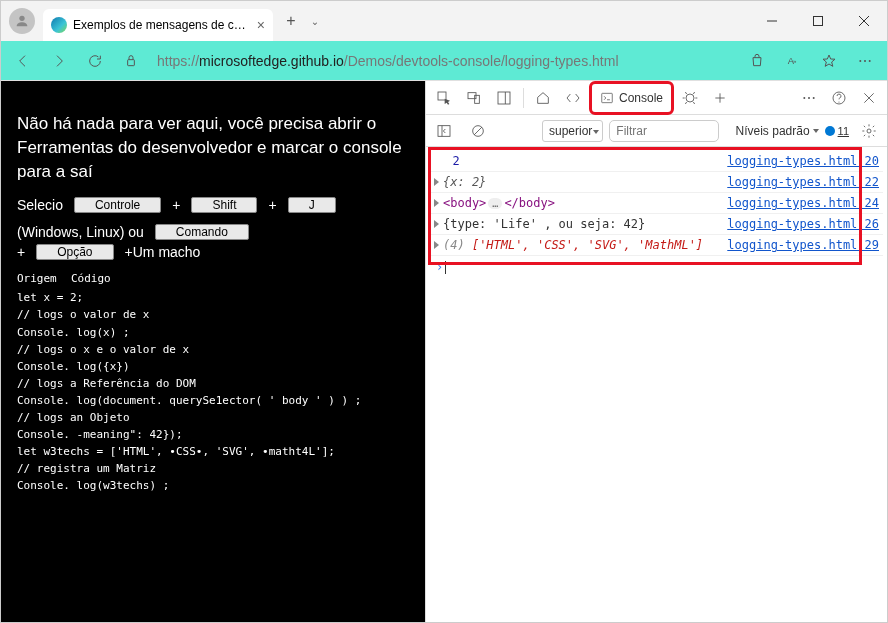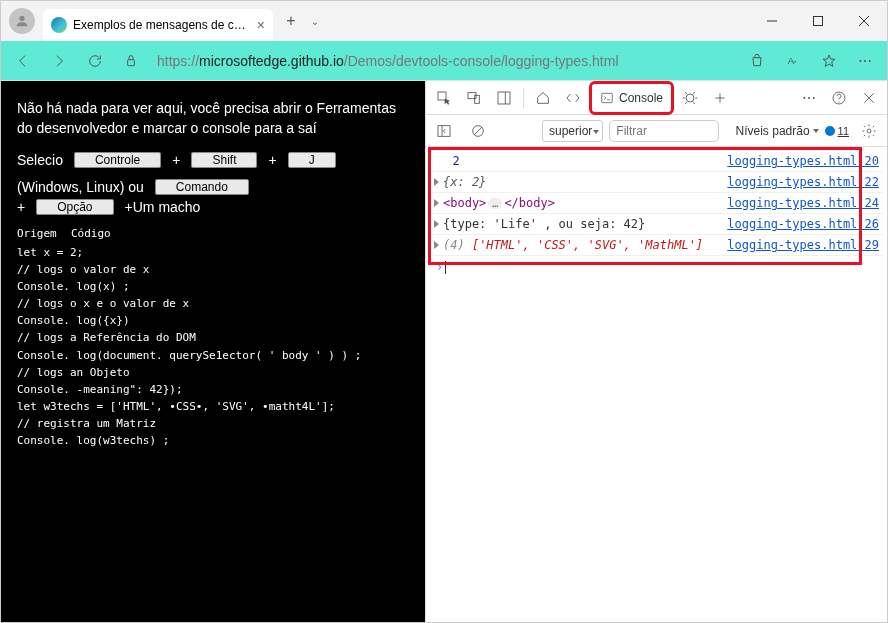--- a/index.html
+++ b/index.html
@@ -25,21 +25,21 @@
   .addrbar{height:40px;display:flex;align-items:center;padding:0 6px;gap:4px;background:#5eead4;border-bottom:1px solid #e0e0e0;}
   .ibtn{width:32px;height:32px;display:flex;align-items:center;justify-content:center;color:#555;border-radius:4px;}
   .ibtn svg{width:16px;height:16px;stroke:#555;stroke-width:1.5;fill:none;}
   .url{flex:1;font-size:14px;color:#777;padding:0 6px;white-space:nowrap;overflow:hidden;}
   .url .dom{color:#222;}
 
   
   .content{flex:1;display:flex;overflow:hidden;}
   .page{width:424px;background:#000;color:#fff;padding:14px 16px 10px 16px;overflow:hidden;}
   .page h1{font-size:26px;font-weight:600;margin:0 0 18px 0;line-height:1.35;}
-  .page p{font-size:14px;margin:4px 0 14px 0;line-height:1.4;}
+  .page p{font-size:17px;margin:17px 0 14px 0;line-height:1.4;}
   .keyrow{font-size:14px;margin-bottom:4px;display:flex;flex-wrap:wrap;align-items:center;gap:11px;}
   .kbd{background:#e9e9e9;color:#000;border:1px solid #888;border-radius:2px;padding:0 20px;font-size:12px;font-family:Arial;}
   .codebox{margin-top:10px;font-size:11px;line-height:1.55;font-family:Consolas,monospace;}
   .codebox .hdr{margin-bottom:2px;}
   .codebox .hdr span:first-child{display:inline-block;width:54px;}
 
   
   .devtools{flex:1;display:flex;flex-direction:column;border-left:1px solid #ddd;font-size:12px;color:#333;}
   .dt-top{height:34px;display:flex;align-items:center;border-bottom:1px solid #ddd;padding:0 4px;gap:2px;}
   .dticon{width:28px;height:28px;display:flex;align-items:center;justify-content:center;color:#555;}

